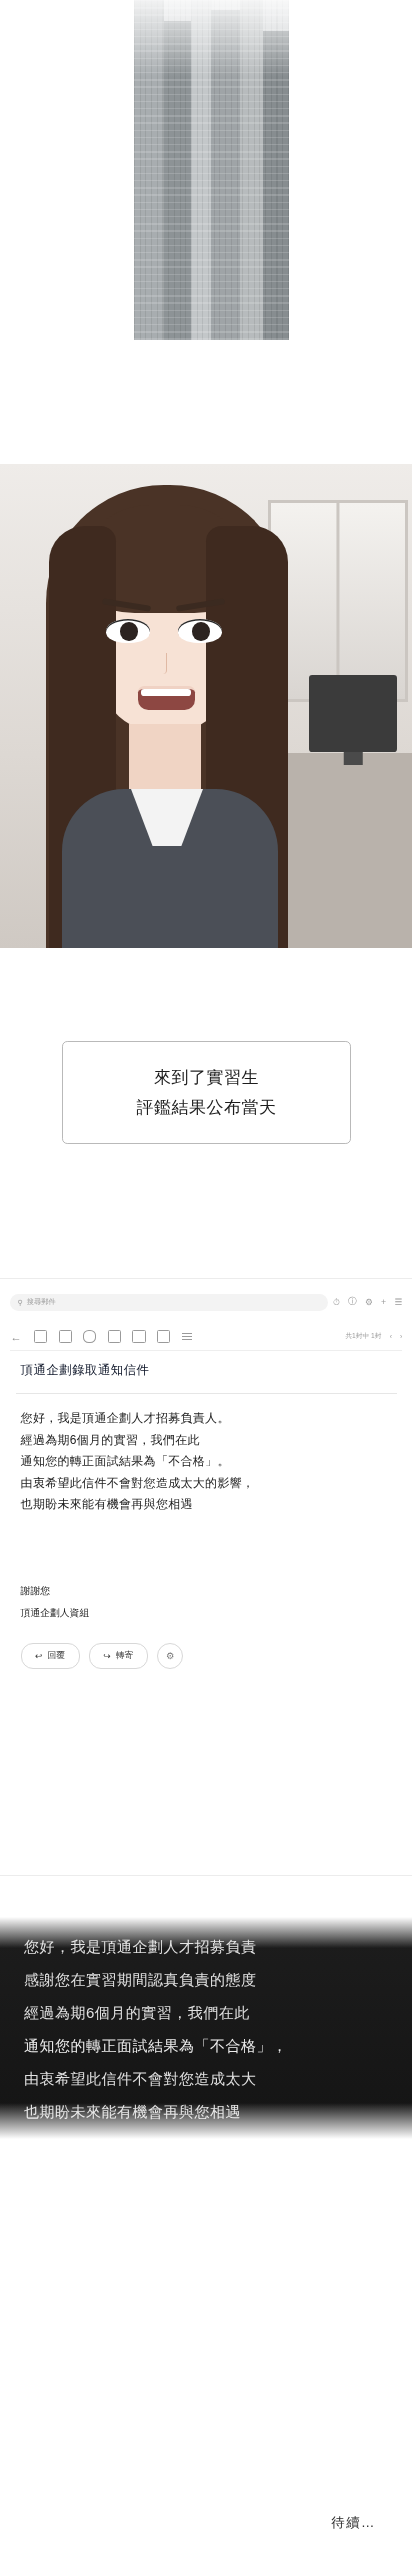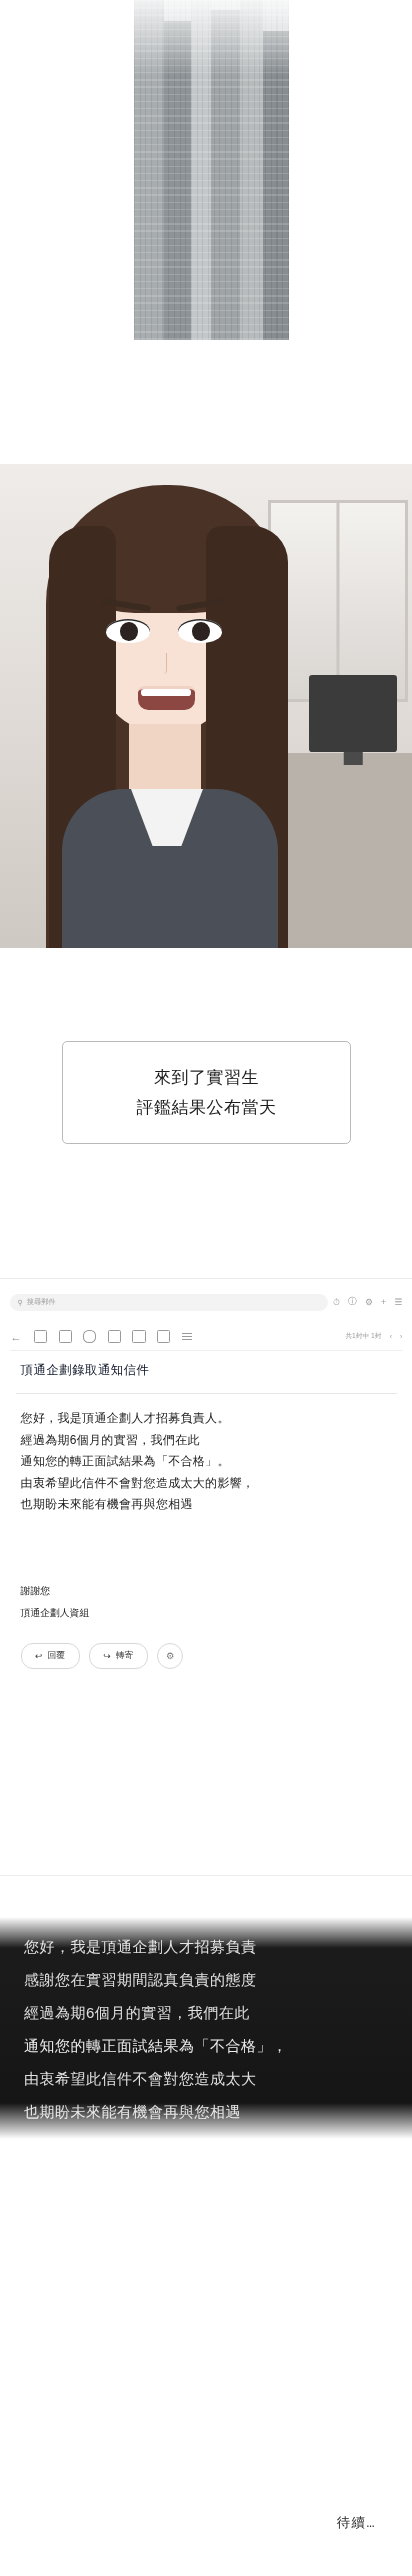--- a/index.html
+++ b/index.html
@@ -277,21 +277,21 @@
   }
 
   
   .box-fail {
     left: 62px; top: 2236px; width: 289px; height: 98px;
   }
 
   
   .tbc {
     position:absolute; right: 36px; top: 2514px;
-    font-size: 13.4px; color:#2a2a2a; letter-spacing:1.5px;font-family:Liberation Mono, monospace;
+    font-size: 13.4px; color:#2a2a2a; letter-spacing:1.5px;
   }
 </style>
 </head>
 <body>
 
 <div class="page">
 
   <div class="panel-building">
     <div class="building-img">
       <div class="bld a"></div>

